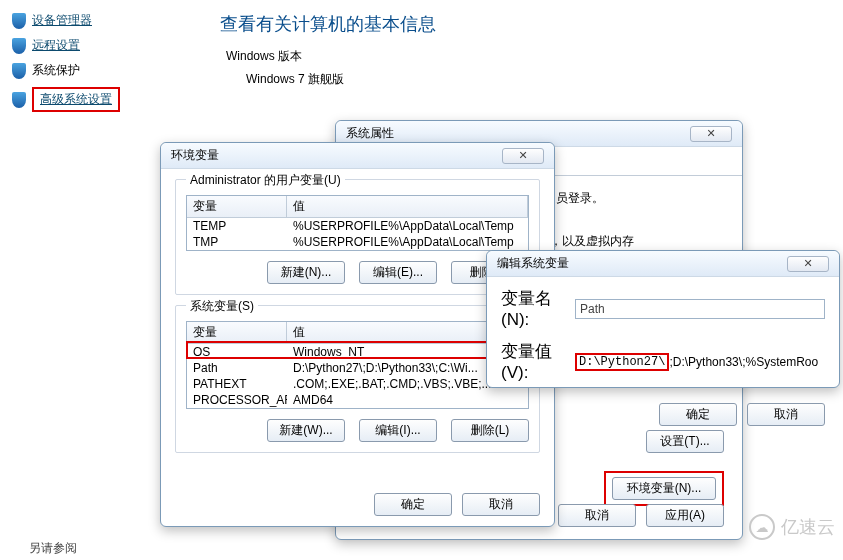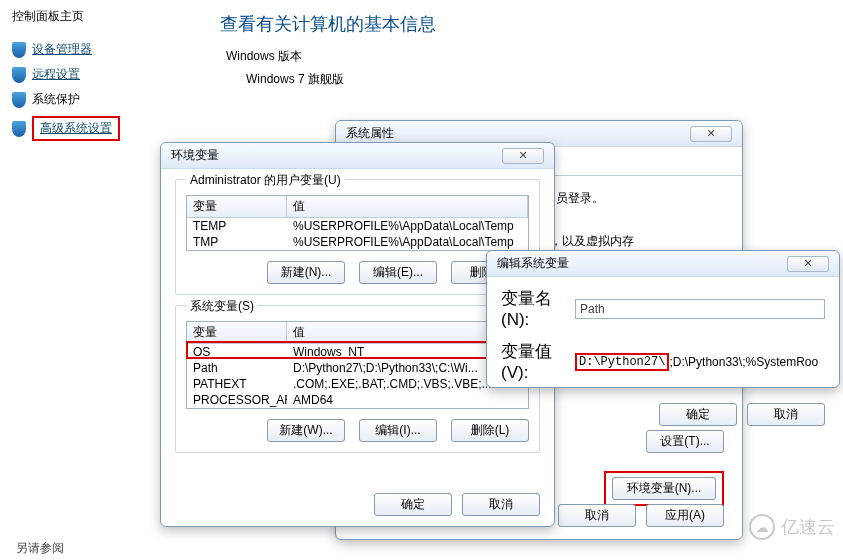--- a/index.html
+++ b/index.html
@@ -7,21 +7,21 @@
 
     
     .cp-side { position:absolute; left:0; top:0; width:200px; padding:8px 8px 0 8px; }
     .cp-side-title { font-size:12px; margin-bottom:12px; padding-left:4px; }
     .cp-side-list { list-style:none; }
     .cp-side-list li { display:flex; align-items:center; padding:4px 4px; gap:6px; }
     .shield-icon { width:14px; height:16px; background:linear-gradient(#4aa3e0,#1b5fa8); border-radius:2px 2px 50% 50%; display:inline-block; }
     .cp-link { color:#0c4a6e; text-decoration:underline; cursor:pointer; }
     .cp-plain { color:#000; }
     .cp-red { border:2px solid #d00; padding:2px 6px; }
-    .cp-footer { position:absolute; left:16px; top:540px; color:#444; font-size:12px; }
+    .cp-footer { position:absolute; left:29px; top:540px; color:#444; font-size:12px; }
 
     
     .main-area { position:absolute; left:216px; top:0; width:627px; padding-top:4px; }
     .main-heading { color:#0a4e8c; font-size:18px; font-weight:400; padding:8px 0 12px 4px; }
     .sub1 { padding-left:10px; margin-bottom:6px; }
     .sub2 { padding-left:30px; margin-bottom:6px; }
 
     
     .win7 { position:absolute; background:#fff; border:1px solid #7b9ab7; border-radius:6px; box-shadow:0 4px 12px rgba(0,0,0,0.25); }
     .win7-title { background:linear-gradient(#f7fbff,#dfeaf7); border-bottom:1px solid #cdd9e6; border-radius:6px 6px 0 0; padding:4px 10px; font-weight:400; font-size:12px; display:flex; align-items:center; }
@@ -67,21 +67,20 @@
     #dlg-edit .foot { display:flex; justify-content:flex-end; gap:10px; padding:0 14px 10px 14px; }
 
     .mono { font-family:"Courier New",monospace; }
     .watermark { position:absolute; right:8px; bottom:20px; color:#c9c9c9; font-size:18px; display:flex; align-items:center; gap:6px; }
     .wm-circ { width:26px; height:26px; border:2px solid #c9c9c9; border-radius:50%; display:flex; align-items:center; justify-content:center; font-size:13px; }
   </style>
 </head>
 <body>
 
 <div class="cp-side">
-  <div class="cp-side-title">控制面板主页</div>
   <ul class="cp-side-list">
     <li>
       <span class="shield-icon"></span>
       <span class="cp-link">设备管理器</span>
     </li>
     <li>
       <span class="shield-icon"></span>
       <span class="cp-link">远程设置</span>
     </li>
     <li>

